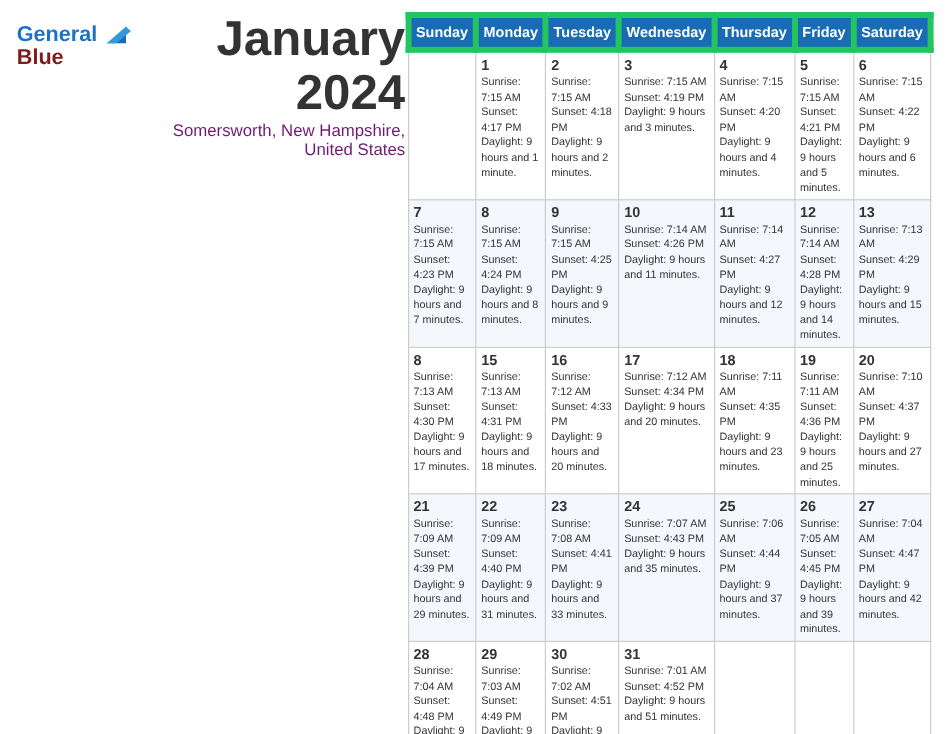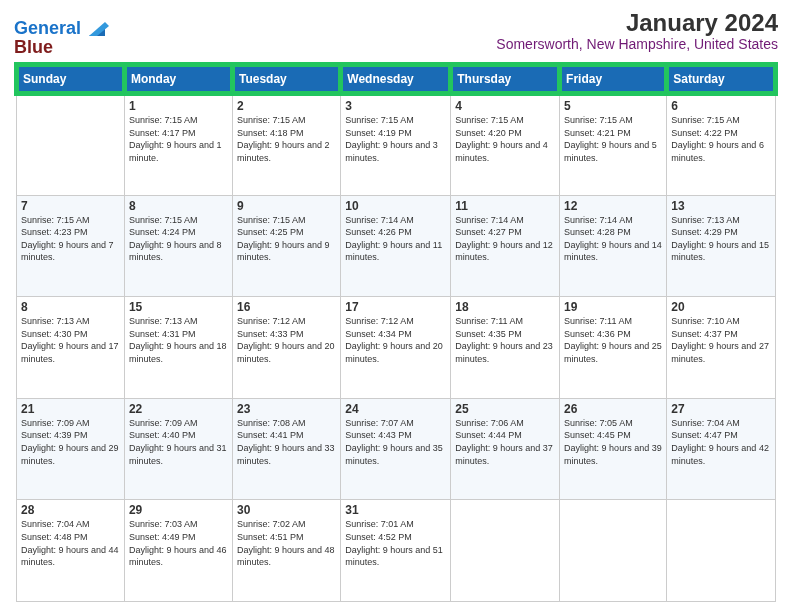--- a/index.html
+++ b/index.html
@@ -8,21 +8,20 @@
       background: #fff;
       width: 792px;
       height: 612px;
       overflow: hidden;
     }
     .page {
       width: 792px;
       height: 612px;
       padding: 10px 14px 10px 14px;
       display: flex;
-      flex-direction: column;
     }
     .header {
       display: flex;
       justify-content: space-between;
       align-items: flex-start;
       margin-bottom: 6px;
     }
     .logo {
       display: flex;
       align-items: center;
@@ -39,21 +38,21 @@
     }
     .logo-icon {
       width: 28px;
       height: 28px;
       margin-left: 2px;
     }
     .title-block {
       text-align: right;
     }
     .calendar-title {
-      font-size: 24px;
+      font-size: 41px;
       font-weight: bold;
       color: #333;
       line-height: 1.1;
     }
     .calendar-subtitle {
       font-size: 14px;
       color: #701a75;
     }
     .calendar-table {
       width: 100%;

